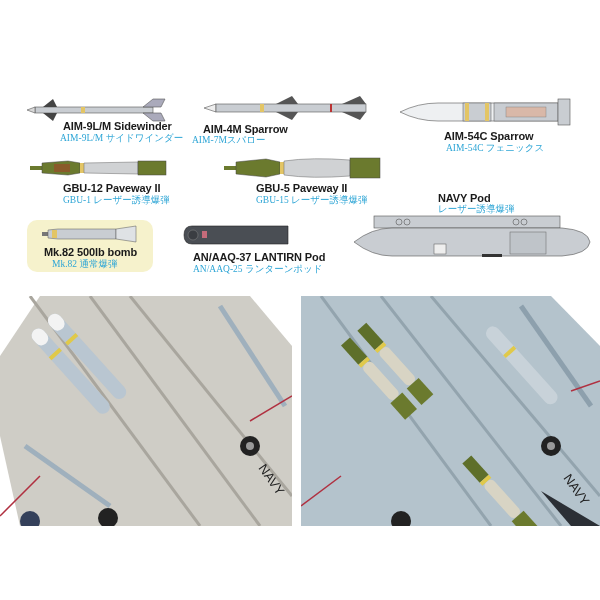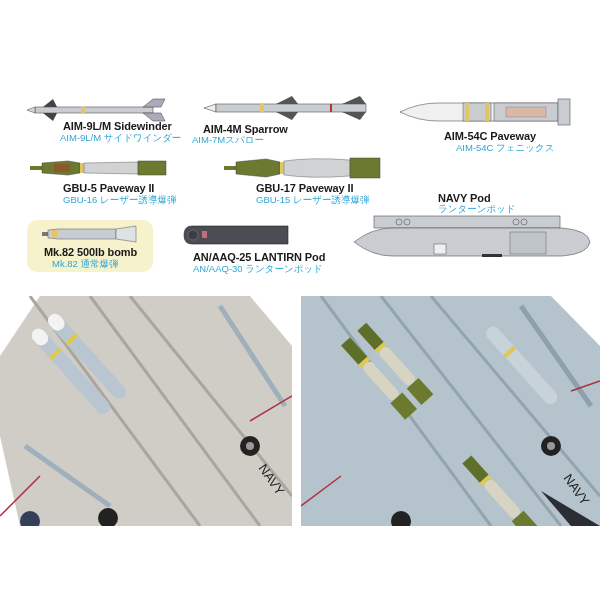--- a/index.html
+++ b/index.html
@@ -1,19 +1,19 @@
 <!DOCTYPE html>
 <html><head>
 <meta charset="utf-8">
 <style>
   html,body{margin:0;padding:0;background:#ffffff;}
   body{width:600px;height:600px;position:relative;overflow:hidden;font-family:"Liberation Sans",sans-serif;}
   .abs{position:absolute;}
   .lbl-en{position:absolute;font-weight:bold;font-size:11px;color:#1a1a1a;white-space:nowrap;letter-spacing:-0.1px;}
-  .lbl-jp{position:absolute;font-size:9.5px;color:#2fa6d6;white-space:nowrap;font-family:Liberation Sans, sans-serif;}
+  .lbl-jp{position:absolute;font-size:9.5px;color:#2fa6d6;white-space:nowrap;font-family:Liberation Serif, serif;}
   .mk-box{position:absolute;left:27px;top:220px;width:126px;height:52px;background:#f6f2cc;border-radius:10px;}
   .photo{position:absolute;top:296px;height:230px;overflow:hidden;}
 </style>
 </head>
 <body>
 
 <svg class="abs" style="left:25px;top:97px" width="150" height="26" viewBox="0 0 150 26">
   <rect x="10" y="10" width="118" height="6" fill="#c9cdd2" stroke="#555" stroke-width="0.6"></rect>
   <polygon points="2,13 10,10 10,16" fill="#d8d8d8" stroke="#555" stroke-width="0.6"></polygon>
   <polygon points="18,10 28,2 32,10" fill="#444"></polygon>
@@ -40,46 +40,46 @@
 
 <svg class="abs" style="left:398px;top:98px" width="180" height="28" viewBox="0 0 180 28">
   <path d="M2,14 Q20,5 40,5 L170,5 L170,23 L40,23 Q20,23 2,14 Z" fill="#eef0f2" stroke="#555" stroke-width="0.6"></path>
   <rect x="65" y="5" width="28" height="18" fill="#c9cdd2" stroke="#555" stroke-width="0.5"></rect>
   <rect x="67" y="5" width="4" height="18" fill="#e3c565"></rect>
     <rect x="87" y="5" width="4" height="18" fill="#e3c565"></rect>
   <rect x="96" y="5" width="64" height="18" fill="#c9cdd2" stroke="#555" stroke-width="0.5"></rect>
   <rect x="108" y="9" width="40" height="10" fill="#d9b8a8" stroke="#777" stroke-width="0.4"></rect>
   <rect x="160" y="1" width="12" height="26" fill="#c9cdd2" stroke="#555" stroke-width="0.6"></rect>
 </svg>
-<div class="lbl-en" style="left:444px;top:130px">AIM-54C Paveway</div>
-<div class="lbl-jp" style="left:456px;top:142px">AIM-54C フェニックス</div>
+<div class="lbl-en" style="left:444px;top:130px">AIM-54C Sparrow</div>
+<div class="lbl-jp" style="left:446px;top:142px">AIM-54C フェニックス</div>
 
 <svg class="abs" style="left:28px;top:157px" width="140" height="22" viewBox="0 0 140 22">
   <rect x="2" y="9" width="12" height="4" fill="#6b7a2e"></rect>
   <polygon points="14,6 40,4 52,6 52,16 40,18 14,16" fill="#6b7a2e" stroke="#444" stroke-width="0.5"></polygon>
   <rect x="26" y="7" width="16" height="8" fill="#8a5a2a"></rect>
   <rect x="52" y="6" width="4" height="10" fill="#e3c565"></rect>
   <path d="M56,6 L110,5 L110,17 L56,16 Z" fill="#d0d2d4" stroke="#666" stroke-width="0.5"></path>
   <rect x="110" y="4" width="28" height="14" fill="#6b7a2e" stroke="#444" stroke-width="0.5"></rect>
 </svg>
-<div class="lbl-en" style="left:63px;top:182px">GBU-5 Paveway II</div>
-<div class="lbl-jp" style="left:63px;top:194px">GBU-16 レーザー誘導爆弾</div>
+<div class="lbl-en" style="left:63px;top:182px">GBU-12 Paveway II</div>
+<div class="lbl-jp" style="left:63px;top:194px">GBU-1 レーザー誘導爆弾</div>
 
 <svg class="abs" style="left:222px;top:155px" width="160" height="26" viewBox="0 0 160 26">
   <rect x="2" y="11" width="12" height="4" fill="#6b7a2e"></rect>
   <polygon points="14,7 44,4 58,7 58,19 44,22 14,19" fill="#6b7a2e" stroke="#444" stroke-width="0.5"></polygon>
   <rect x="58" y="7" width="4" height="12" fill="#e3c565"></rect>
   <path d="M62,6 Q90,2 128,5 L128,21 Q90,24 62,20 Z" fill="#d0d2d4" stroke="#666" stroke-width="0.5"></path>
   <rect x="128" y="3" width="30" height="20" fill="#6b7a2e" stroke="#444" stroke-width="0.5"></rect>
 </svg>
-<div class="lbl-en" style="left:256px;top:182px">GBU-17 Paveway II</div>
+<div class="lbl-en" style="left:256px;top:182px">GBU-5 Paveway II</div>
 <div class="lbl-jp" style="left:256px;top:194px">GBU-15 レーザー誘導爆弾</div>
 
 <div class="lbl-en" style="left:438px;top:192px">NAVY Pod</div>
-<div class="lbl-jp" style="left:438px;top:203px">ランターンポッド</div>
+<div class="lbl-jp" style="left:438px;top:203px">レーザー誘導爆弾</div>
 <svg class="abs" style="left:352px;top:214px" width="240" height="52" viewBox="0 0 240 52">
   <rect x="22" y="2" width="186" height="12" fill="#c9cdd2" stroke="#555" stroke-width="0.6"></rect>
   <path d="M2,28 Q20,14 40,14 L210,14 Q236,16 238,28 Q236,40 210,42 L40,42 Q20,42 2,28 Z" fill="#c9cdd2" stroke="#555" stroke-width="0.6"></path>
   <circle cx="47" cy="8" r="3" fill="none" stroke="#555" stroke-width="0.6"></circle>
     <circle cx="55" cy="8" r="3" fill="none" stroke="#555" stroke-width="0.6"></circle>
   <circle cx="164" cy="8" r="3" fill="none" stroke="#555" stroke-width="0.6"></circle>
     <circle cx="172" cy="8" r="3" fill="none" stroke="#555" stroke-width="0.6"></circle>
   <rect x="158" y="18" width="36" height="22" fill="#bfc4c9" stroke="#666" stroke-width="0.5"></rect>
   <rect x="82" y="30" width="12" height="10" fill="#eee" stroke="#555" stroke-width="0.5"></rect>
   <rect x="130" y="40" width="20" height="3" fill="#333"></rect>
@@ -93,22 +93,22 @@
   <polygon points="76,4 96,1 96,17 76,14" fill="#dfe2e5" stroke="#555" stroke-width="0.5"></polygon>
 </svg>
 <div class="lbl-en" style="left:44px;top:246px">Mk.82 500lb bomb</div>
 <div class="lbl-jp" style="left:52px;top:258px">Mk.82 通常爆弾</div>
 
 <svg class="abs" style="left:182px;top:222px" width="110" height="26" viewBox="0 0 110 26">
   <path d="M10,4 L106,4 L106,22 L10,22 Q2,22 2,13 Q2,4 10,4 Z" fill="#4a4e54" stroke="#222" stroke-width="0.6"></path>
   <circle cx="11" cy="13" r="5" fill="#3a3d42" stroke="#888" stroke-width="0.5"></circle>
   <rect x="20" y="9" width="5" height="7" fill="#c56b7a"></rect>
 </svg>
-<div class="lbl-en" style="left:193px;top:251px">AN/AAQ-25 LANTIRN Pod</div>
-<div class="lbl-jp" style="left:193px;top:263px">AN/AAQ-30 ランターンポッド</div>
+<div class="lbl-en" style="left:193px;top:251px">AN/AAQ-37 LANTIRN Pod</div>
+<div class="lbl-jp" style="left:193px;top:263px">AN/AAQ-25 ランターンポッド</div>
 
 <div class="photo" style="left:0;width:292px;background:#cfcdc6;">
   <svg width="292" height="230" viewBox="0 0 292 230">
     <rect width="292" height="230" fill="#cfcdc6"></rect>
     <polygon points="0,0 40,0 0,60" fill="#ffffff"></polygon>
     <polygon points="250,0 292,0 292,50" fill="#ffffff"></polygon>
     <polygon points="0,140 0,230 20,230" fill="#ffffff"></polygon>
     <g stroke="#a9a69e" stroke-width="3" fill="none">
       <line x1="30" y1="0" x2="200" y2="230"></line>
         <line x1="90" y1="0" x2="260" y2="230"></line>

